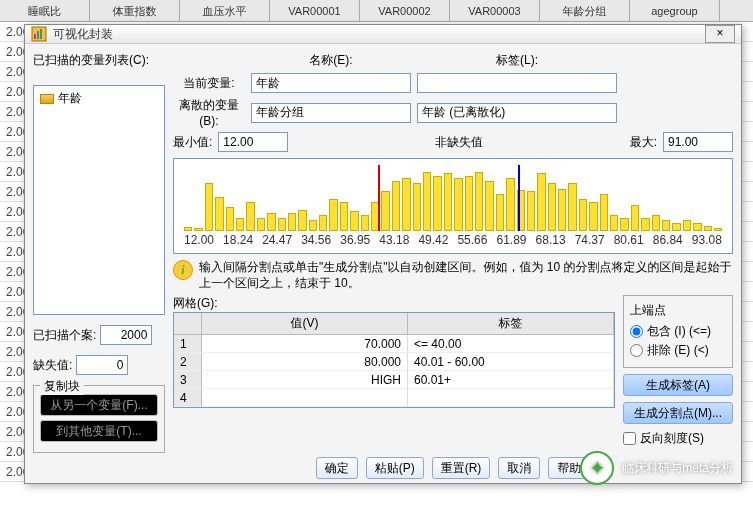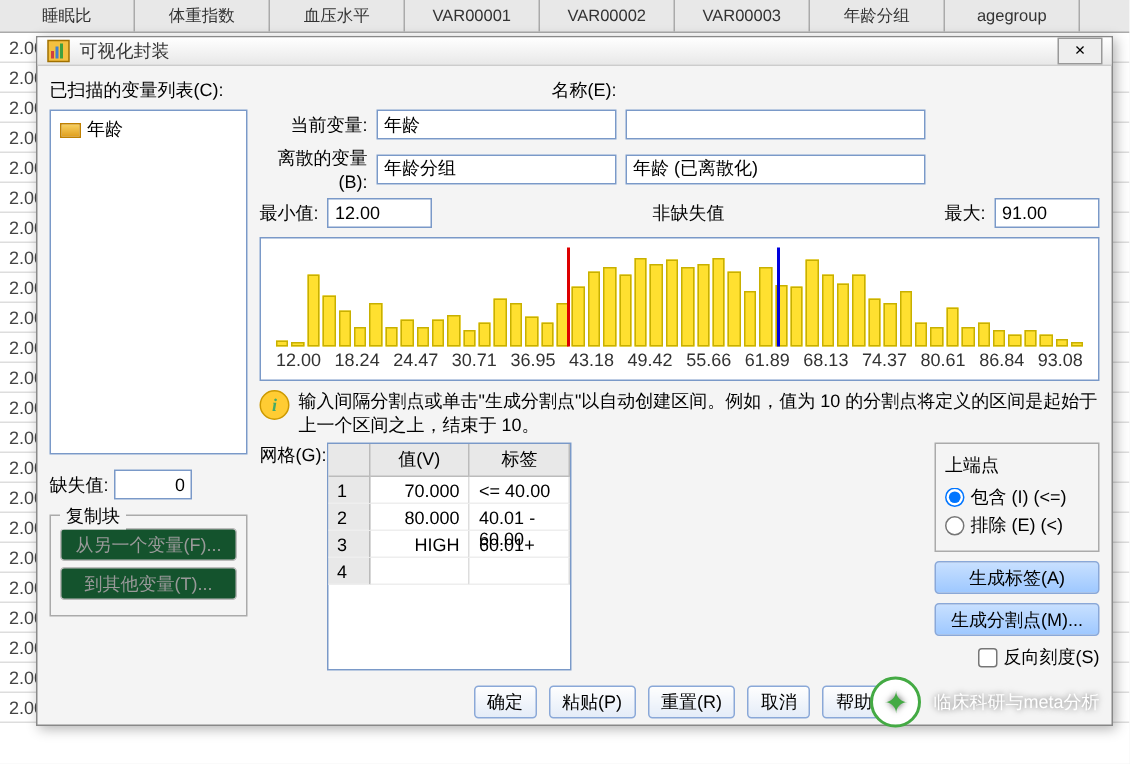--- a/index.html
+++ b/index.html
@@ -13,68 +13,68 @@
 
 
 .dialog { position: absolute; left: 24px; top: 24px; width: 718px; height: 460px; background: #f4f4f4; border: 1px solid #888; box-shadow: 2px 2px 8px rgba(0,0,0,0.3); display: flex; flex-direction: column; }
 .titlebar { height: 28px; background: linear-gradient(#fff,#e8e8e8); border-bottom: 1px solid #ccc; display: flex; align-items: center; padding: 0 6px; }
 .titlebar .app-icon { width: 16px; height: 16px; margin-right: 6px; }
 .titlebar .title { flex: 1; color: #333; }
 .titlebar .close { width: 30px; height: 18px; border: 1px solid #999; background: #eee; text-align: center; line-height: 14px; cursor: pointer; }
 
 .body { flex: 1; display: flex; }
 .left-pane { width: 148px; padding: 8px; display: flex; flex-direction: column; }
-.left-pane .label { margin-bottom: 4px; }
+.left-pane .label { margin-bottom: 16px; }
 .var-list { flex: 0 0 230px; border: 1px solid #7a99c8; background: #fff; }
 .var-list .item { padding: 4px 6px; display: flex; align-items: center; gap: 4px; }
 .ruler-icon { width: 14px; height: 10px; background: linear-gradient(#f8d060,#e0a020); border: 1px solid #c08000; }
 .stats-row { display: flex; align-items: center; margin-top: 10px; gap: 4px; }
 .stats-row input { width: 52px; height: 20px; border: 1px solid #7a99c8; padding: 0 4px; text-align: right; }
 .group-box { border: 1px solid #aaa; margin-top: 10px; padding: 8px 6px 6px; position: relative; }
 .group-box .legend { position: absolute; top: -8px; left: 6px; background: #f4f4f4; padding: 0 4px; }
 .btn { height: 22px; border: 1px solid #8aa8d8; background: linear-gradient(#fefefe,#e4ecf8); border-radius: 3px; padding: 0 8px; cursor: pointer; white-space: nowrap; }
-.btn.disabled { color: #999; background: #14532d; border-color: #bbb; cursor: default; }
+.btn.disabled { color: #999; background: #000000; border-color: #bbb; cursor: default; }
 .group-box .btn { width: 100%; margin-bottom: 4px; text-align: center; }
 
 .right-pane { flex: 1; padding: 8px 8px 0 0; display: flex; flex-direction: column; }
 .row { display: flex; align-items: center; margin-bottom: 4px; gap: 6px; }
-.row label { text-align: right; }
+.row label { text-align: center; }
 .row .lab1 { width: 72px; }
 .text-input { height: 20px; border: 1px solid #7a99c8; background: #fff; padding: 0 4px; }
 .w160 { width: 160px; } .w200 { width: 200px; } .w70 { width: 70px; }
 
 
 .hist { height: 96px; border: 1px solid #7a99c8; background: #fff; margin: 2px 0; position: relative; padding: 6px 10px 18px; }
 .bars { display: flex; align-items: flex-end; height: 66px; gap: 2px; position: relative; }
 .bars .bar { flex: 1; background: #ffe030; border: 1px solid #c8b000; }
 .bars .marker { position: absolute; top: 0; bottom: 0; width: 2px; }
 .marker.red { background: #d00; } .marker.blue { background: #00d; }
 .xticks { display: flex; justify-content: space-between; font-size: 10px; color: #333; margin-top: 2px; }
 
 .info-row { display: flex; align-items: flex-start; gap: 6px; margin: 4px 0; }
 .info-icon { width: 20px; height: 20px; border-radius: 50%; background: #ffcc33; border: 1px solid #cc9900; color: #4a6; font-weight: bold; text-align: center; line-height: 18px; font-family: Georgia, serif; font-style: italic; }
 .info-text { flex: 1; line-height: 1.3; }
 
 .mid-row { display: flex; gap: 8px; flex: 1; }
-.grid-wrap { flex: 1; display: flex; flex-direction: row; }
+.grid-wrap { flex: 1; display: flex; flex-direction: column; }
 .grid { border: 1px solid #7a99c8; background: #fff; }
 .grid .gh { display: flex; background: #e8e8e8; }
 .grid .gh div { flex: 1; border-right: 1px solid #bbb; border-bottom: 1px solid #bbb; padding: 2px 4px; text-align: center; }
 .grid .gh div:first-child { flex: 0 0 28px; }
 .grid .gr { display: flex; }
 .grid .gr div { flex: 1; border-right: 1px solid #ddd; border-bottom: 1px solid #eee; padding: 2px 6px; height: 18px; }
 .grid .gr div:first-child { flex: 0 0 28px; background: #e8e8e8; border-right: 1px solid #bbb; }
 .grid .gr .val { text-align: right; }
 
 .side-col { width: 110px; display: flex; flex-direction: column; gap: 6px; }
 .radio-box { border: 1px solid #aaa; padding: 6px; }
 .radio-box .legend2 { margin-bottom: 4px; }
 .radio-box label { display: flex; align-items: center; gap: 4px; margin: 2px 0; }
 .btn.accent { background: linear-gradient(#c8e0ff,#9ec8ff); }
-.cb-row { display: flex; align-items: center; gap: 4px; justify-content: flex-end; }
+.cb-row { display: flex; align-items: center; gap: 4px; }
 
 .btn-row { display: flex; justify-content: center; gap: 8px; padding: 10px 0; }
 
 .watermark { position: absolute; right: 20px; bottom: 24px; display: flex; align-items: center; gap: 8px; color: #fff; text-shadow: 0 0 4px rgba(0,0,0,0.6); font-size: 15px; pointer-events: none; }
 .watermark .circ { width: 34px; height: 34px; border-radius: 50%; background: #fff; border: 2px solid #4a4; display: flex; align-items: center; justify-content: center; color: #4a4; font-size: 20px; }
 </style>
 </head>
 <body>
 
 <div class="spreadsheet">
@@ -129,34 +129,39 @@
   <div class="body">
     <div class="left-pane">
       <div class="label">已扫描的变量列表(C):</div>
       <div class="var-list">
         <div class="item">
           <span class="ruler-icon"></span>
           <span>年龄</span>
         </div>
       </div>
       <div class="stats-row">
+        <span>已扫描个案:</span>
+        <input value="2000" style="">
+      </div>
+      <div class="stats-row">
         <span>缺失值:</span>
         <input value="0" style="">
       </div>
       <div class="group-box">
         <span class="legend">复制块</span>
         <button class="btn disabled">从另一个变量(F)...</button>
         <button class="btn disabled">到其他变量(T)...</button>
       </div>
     </div>
 
     <div class="right-pane">
       <div class="row">
         <span class="lab1"></span>
         <label style="width:160px">名称(E):</label>
+        <label style="width:200px">标签(L):</label>
       </div>
       <div class="row">
         <label class="lab1">当前变量:</label>
         <input class="text-input w160" value="年龄" style="">
         <input class="text-input w200" value="" style="">
       </div>
       <div class="row">
         <label class="lab1">离散的变量(B):</label>
         <input class="text-input w160" value="年龄分组" style="">
         <input class="text-input w200" value="年龄 (已离散化)" style="">
@@ -223,21 +228,21 @@
             <div class="bar" style="height: 12%;"></div>
             <div class="bar" style="height: 8%;"></div>
             <div class="bar" style="height: 4%;"></div>
             <div class="marker red" style="left: 36%;"></div>
             <div class="marker blue" style="left: 62%;"></div>
           </div>
         <div class="xticks" id="xticks">
             <span>12.00</span>
             <span>18.24</span>
             <span>24.47</span>
-            <span>30.71</span>
+            <span>34.56</span>
             <span>36.95</span>
             <span>43.18</span>
             <span>49.42</span>
             <span>55.66</span>
             <span>61.89</span>
             <span>68.13</span>
             <span>74.37</span>
             <span>80.61</span>
             <span>86.84</span>
             <span>93.08</span>

